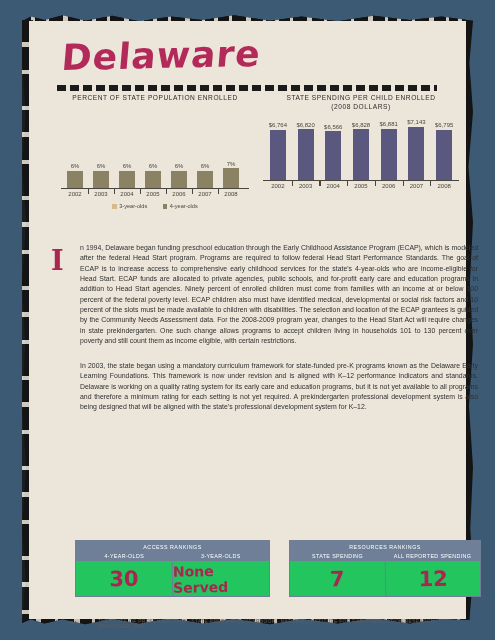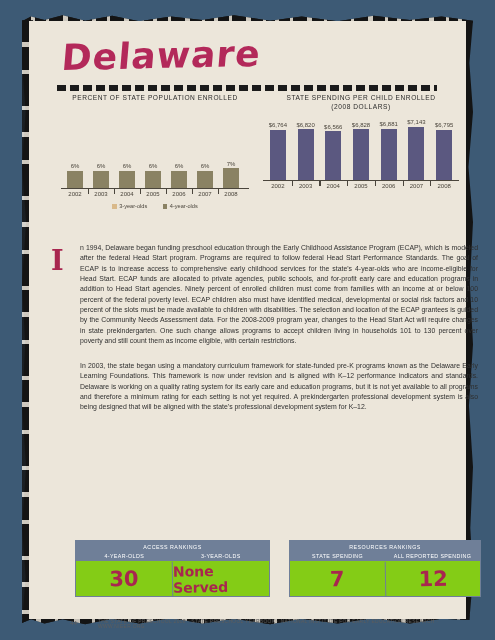--- a/index.html
+++ b/index.html
@@ -112,21 +112,21 @@
   .rank-access{left:46px;width:193px;}
   .rank-res{left:260px;width:190px;}
   .rank-head{background:#6f7f98;color:#ffffff;padding:3px 0 2px;}
   .rank-head .main{
     text-align:center;font-size:5.3px;letter-spacing:.5px;text-transform:uppercase;
   }
   .rank-head .cols{display:flex;margin-top:2.5px;}
   .rank-head .cols div{
     flex:1;text-align:center;font-size:5.3px;letter-spacing:.4px;text-transform:uppercase;
   }
-  .rank-vals{display:flex;background:#84cc16;height:35px;}
+  .rank-vals{display:flex;background:#22c55e;height:35px;}
   .rank-vals .cell{
     flex:1;display:flex;align-items:center;justify-content:center;
     font-family:"DejaVu Sans", sans-serif;
     color:#a8264f;font-size:21px;font-weight:700;
     transform:rotate(-1deg);
   }
   .rank-vals .cell.txt{font-size:14px;}
   .rank-vals .cell + .cell{border-left:1px solid #6f7f98;}
 
   

